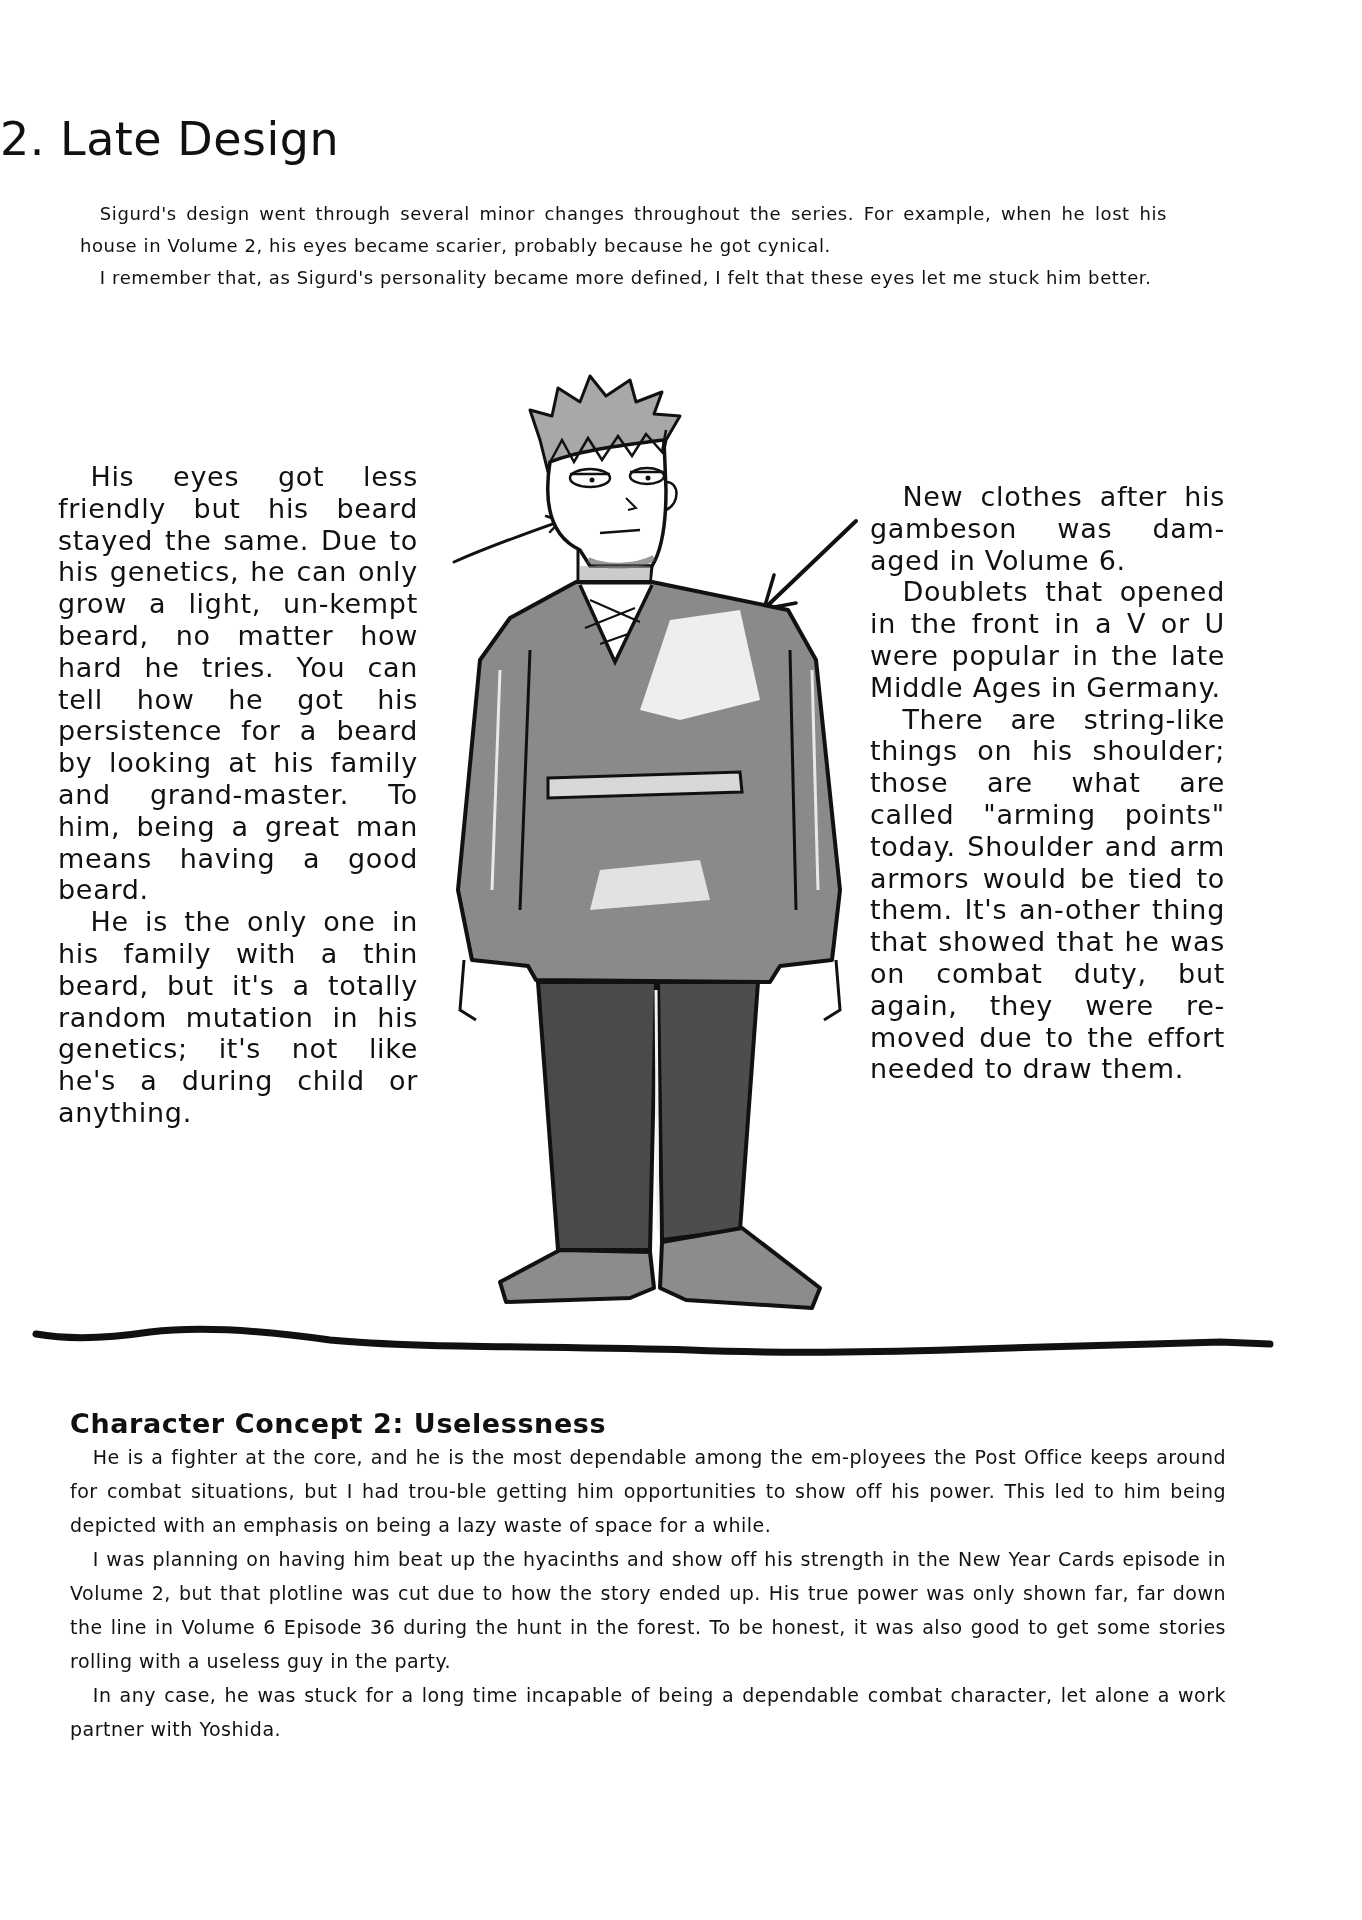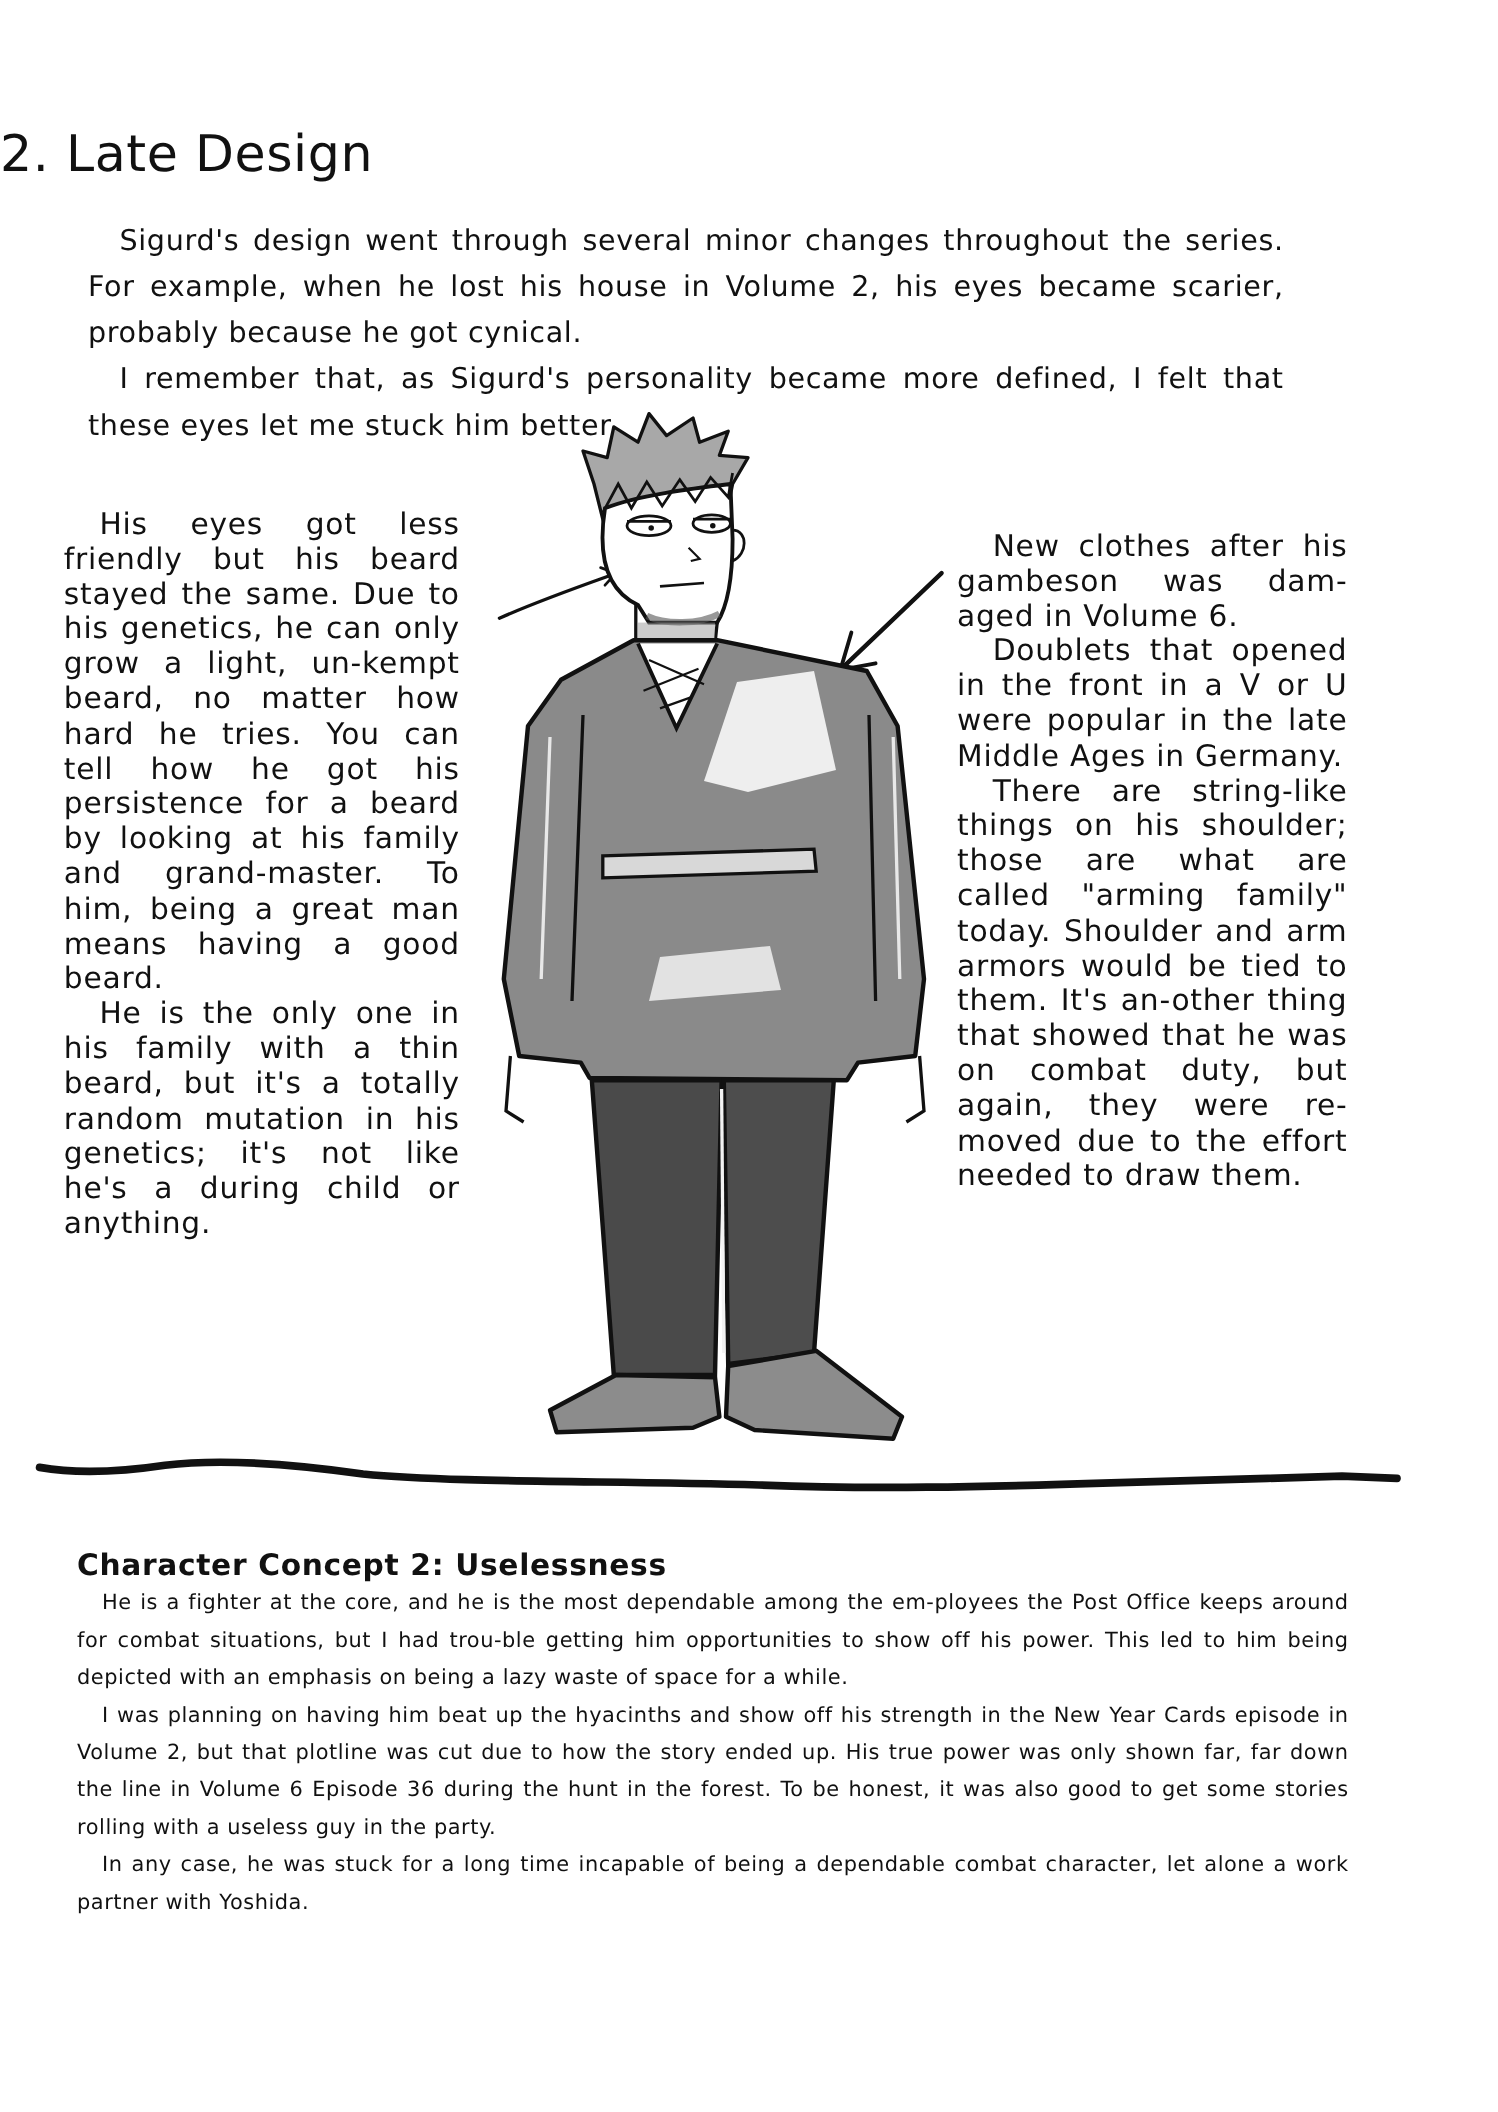--- a/index.html
+++ b/index.html
@@ -3,21 +3,21 @@
 <meta charset="utf-8">
 <style>
   html, body { margin: 0; padding: 0; background: #ffffff; }
   body { width: 1362px; height: 1920px; position: relative; overflow: hidden;
          font-family: "DejaVu Sans", sans-serif; color: #111111; }
   .abs { position: absolute; }
   .title { left: 0; width: 1180px; top: 112px; text-align: left;
            font-size: 46px; letter-spacing: 0.5px; }
   .para { text-align: justify; text-align-last: auto; margin: 0; }
   .para p { margin: 0; text-indent: 1.3em; }
-  .intro { left: 80px; top: 198px; width: 1087px; font-size: 26px; line-height: 42px; letter-spacing: 0.6px; }
+  .intro { left: 80px; top: 198px; width: 1087px; font-size: 18px; line-height: 32px; letter-spacing: 0.6px; }
   .intro p { text-indent: 1.1em; }
   .colL { left: 58px; top: 461px; width: 360px; font-size: 27px; line-height: 31.8px; letter-spacing: 0.7px; }
   .colR { left: 870px; top: 461px; width: 355px; font-size: 27px; line-height: 31.8px; letter-spacing: 0.7px; margin-top: 20px; }
   .colL p, .colR p { text-indent: 1.2em; }
   .figure { left: 440px; top: 370px; width: 420px; height: 960px; }
   .divider { left: 30px; top: 1322px; width: 1250px; height: 45px; }
   .concept-heading { left: 70px; top: 1408px; font-size: 27px; font-weight: bold; letter-spacing: 0.6px; }
   .concept { left: 70px; top: 1440px; width: 1156px; font-size: 19px; line-height: 34px; letter-spacing: 0.5px; }
   .concept p { text-indent: 1.2em; }
   .arrow { position: absolute; }
@@ -33,21 +33,21 @@
 </div>
 
 <div class="abs para colL">
   <p>His eyes got less friendly but his beard stayed the same. Due to his genetics, he can only grow a light, un-kempt beard, no matter how hard he tries. You can tell how he got his persistence for a beard by looking at his family and grand-master. To him, being a great man means having a good beard.</p>
   <p>He is the only one in his family with a thin beard, but it's a totally random mutation in his genetics; it's not like he's a during child or anything.</p>
 </div>
 
 <div class="abs para colR">
   <p>New clothes after his gambeson was dam-aged in Volume 6.</p>
   <p>Doublets that opened in the front in a V or U were popular in the late Middle Ages in Germany.</p>
-  <p>There are string-like things on his shoulder; those are what are called "arming family" today. Shoulder and arm armors would be tied to them. It's an-other thing that showed that he was on combat duty, but again, they were re-moved due to the effort needed to draw them.</p>
+  <p>There are string-like things on his shoulder; those are what are called "arming points" today. Shoulder and arm armors would be tied to them. It's an-other thing that showed that he was on combat duty, but again, they were re-moved due to the effort needed to draw them.</p>
 </div>
 
 <svg class="arrow" style="left:450px;top:510px;" width="120" height="60" viewBox="0 0 120 60">
   <path d="M4 52 C40 36, 80 22, 108 12" stroke="#111" stroke-width="3" fill="none" stroke-linecap="round"></path>
   <path d="M96 6 L110 11 L100 22" stroke="#111" stroke-width="2.5" fill="none" stroke-linecap="round"></path>
 </svg>
 <svg class="arrow" style="left:752px;top:515px;" width="110" height="100" viewBox="0 0 110 100">
   <path d="M104 6 L14 92" stroke="#111" stroke-width="4" fill="none" stroke-linecap="round"></path>
   <path d="M22 60 L12 94 L44 88" stroke="#111" stroke-width="3.5" fill="none" stroke-linecap="round" stroke-linejoin="round"></path>
 </svg>

